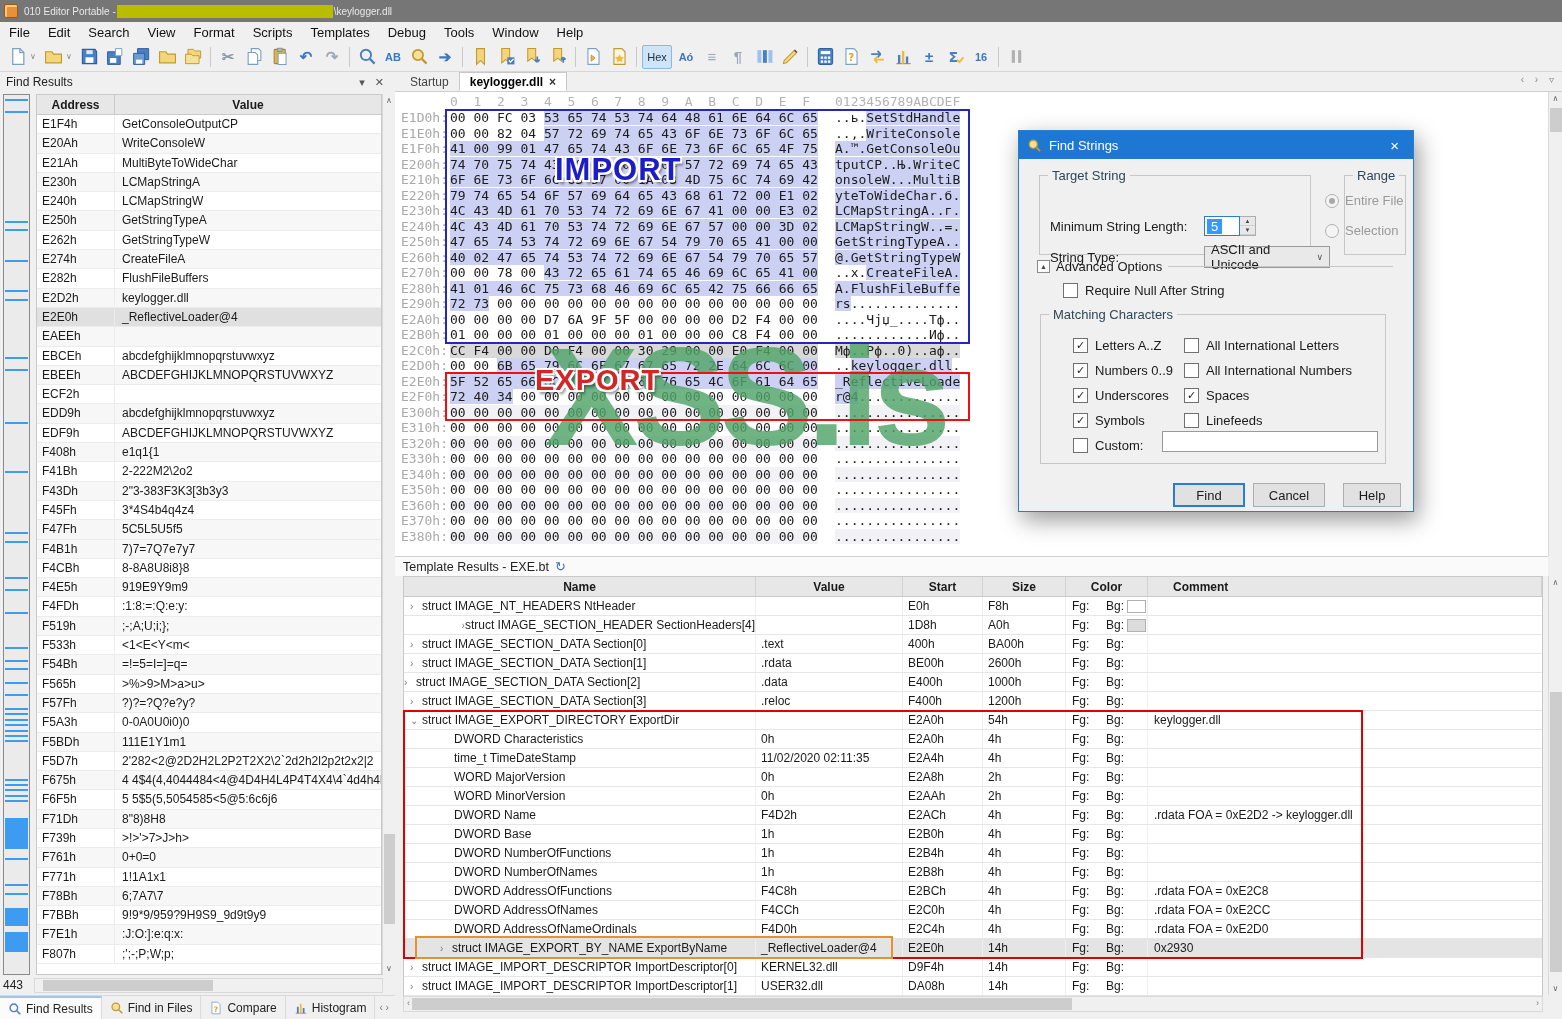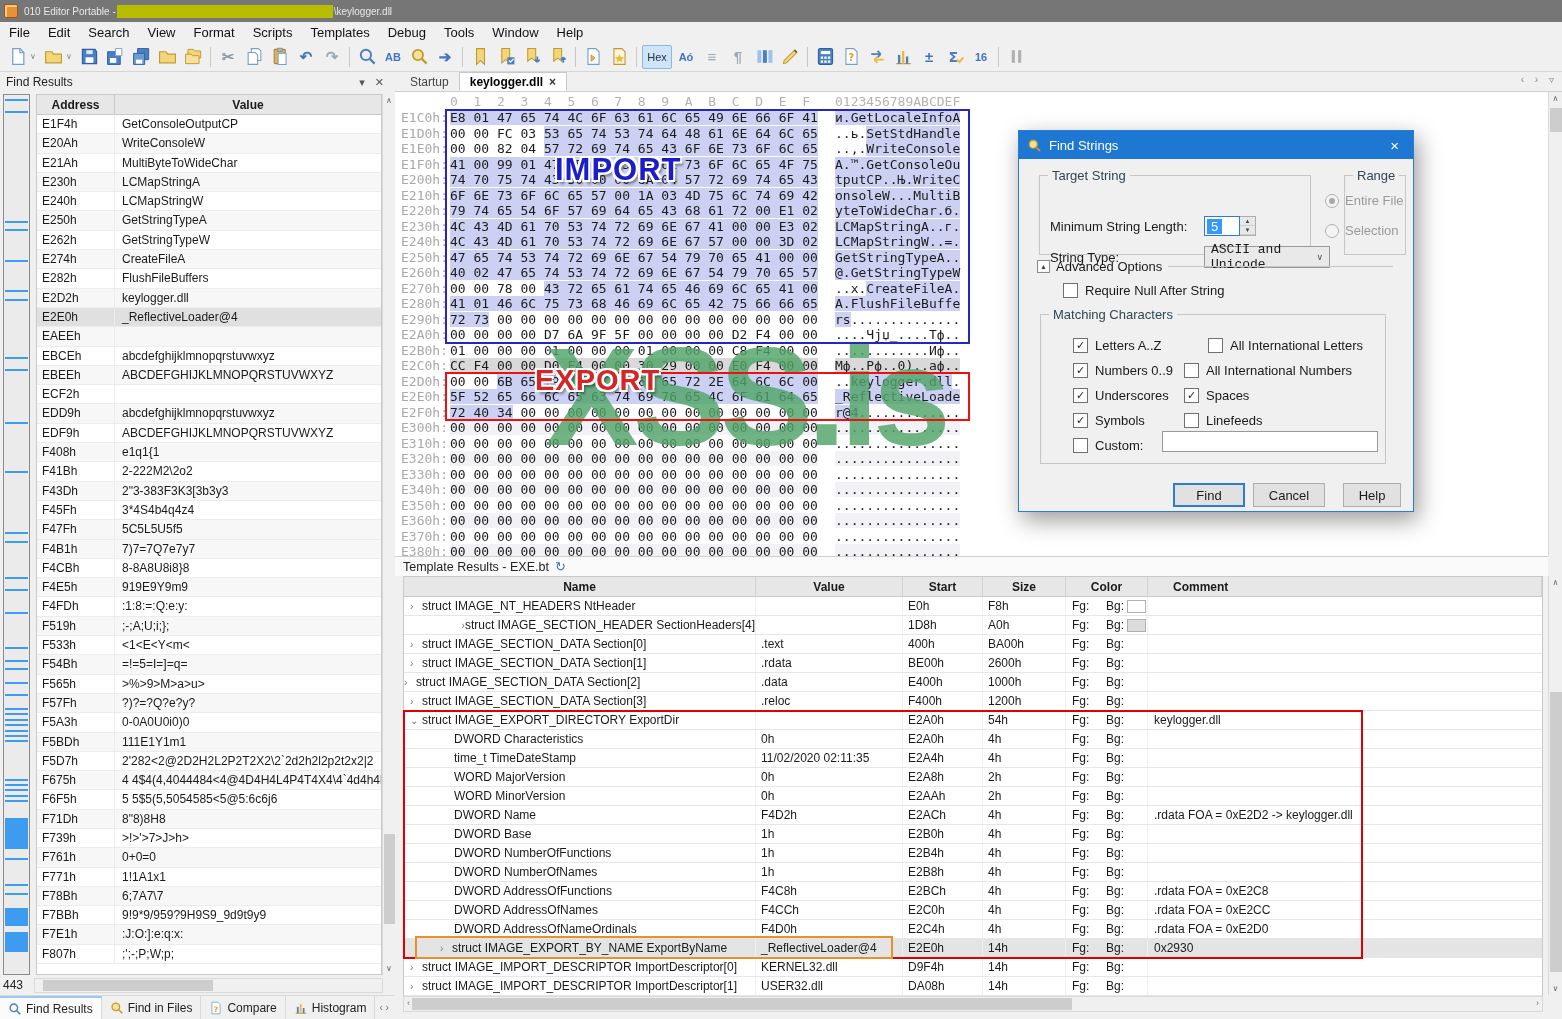--- a/index.html
+++ b/index.html
@@ -142,21 +142,21 @@
   .group { position:absolute; border:1px solid #c6c6c6; }
   .group-lab { position:absolute; top:-8px; left:8px; background:#f0f0f0; padding:0 4px; color:#2e4756; }
   .dlg-lab { position:absolute; color:#1a1a1a; }
   .spin { position:absolute; width:36px; height:20px; background:#fff; border:1px solid #2b7cd3; display:flex; align-items:center; }
   .spin .v { background:#3399ff; color:#fff; padding:0 4px; margin-left:2px; }
   .spin-btns { position:absolute; width:16px; height:20px; border:1px solid #adadad; border-left:none;
     display:flex; flex-direction:column; background:#e8e8e8; font-size:6px; color:#444; }
   .spin-btns div { flex:1; display:flex; align-items:center; justify-content:center; border-bottom:1px solid #cfcfcf; }
   .combo { position:absolute; height:22px; background:#e9e9e9; border:1px solid #999; display:flex; align-items:center;
     padding:0 6px; }
-  .combo .cv { flex:1;font-family:Liberation Mono, monospace; }
+  .combo .cv { flex:1; }
   .combo .ca { color:#555; font-size:9px; margin-left:6px; }
   .radio { position:absolute; display:flex; align-items:center; gap:6px; color:#9a9a9a; }
   .rdot { width:14px; height:14px; border-radius:50%; border:1px solid #b0b0b0; background:#f4f4f4; position:relative; }
   .rdot.on::after { content:""; position:absolute; left:3px; top:3px; width:6px; height:6px; border-radius:50%; background:#a9a9a9; }
   .adv-row { position:absolute; display:flex; align-items:center; gap:6px; width:356px; }
   .adv-box { width:13px; height:13px; border:1px solid #8a8a8a; background:#fbfbfb; font-size:7px; color:#444;
     display:flex; align-items:center; justify-content:center; }
   .adv-rule { flex:1; height:1px; background:#c6c6c6; }
   .chk { display:flex; align-items:flex-start; gap:7px; position:absolute;padding-left:20px; }
   .cbox { width:15px; height:15px; border:1px solid #707070; background:#fff; font-size:11px; color:#222;
@@ -736,21 +736,20 @@
         <span>keylogger.dll</span>
         <span class="close-x">×</span>
       </div>
       <div class="tabbar-ctrls">‹ › ▿</div>
     </div>
 
     <div class="hex-area">
       <div class="hx-head" style="left:55px">0  1  2  3  4  5  6  7  8  9  A  B  C  D  E  F</div>
       <div class="hx-head" style="left:440px">0123456789ABCDEF</div>
       <div class="hx-rows" id="hx-rows">
-          <div class="hx-row"><span class="hx-addr">E1C0h:</span><span class="hx-hex"><span class="hl">E8 01 47 65 74 4C 6F 63 61 6C 65 49 6E 66 6F 41</span></span><span class="hx-ascii"><span class="hl">и.GetLocaleInfoA</span></span></div>
           <div class="hx-row"><span class="hx-addr">E1D0h:</span><span class="hx-hex"><span>00 00 FC 03 </span><span class="hl">53 65 74 53 74 64 48 61 6E 64 6C 65</span></span><span class="hx-ascii"><span>..ь.</span><span class="hl">SetStdHandle</span></span></div>
           <div class="hx-row"><span class="hx-addr">E1E0h:</span><span class="hx-hex"><span>00 00 82 04 </span><span class="hl">57 72 69 74 65 43 6F 6E 73 6F 6C 65</span></span><span class="hx-ascii"><span>..‚.</span><span class="hl">WriteConsole</span></span></div>
           <div class="hx-row"><span class="hx-addr">E1F0h:</span><span class="hx-hex"><span class="hl">41 00 99 01 47 65 74 43 6F 6E 73 6F 6C 65 4F 75</span></span><span class="hx-ascii"><span class="hl">A.™.GetConsoleOu</span></span></div>
           <div class="hx-row"><span class="hx-addr">E200h:</span><span class="hx-hex"><span class="hl">74 70 75 74 43 50 00 00 8A 04 57 72 69 74 65 43</span></span><span class="hx-ascii"><span class="hl">tputCP..Њ.WriteC</span></span></div>
           <div class="hx-row"><span class="hx-addr">E210h:</span><span class="hx-hex"><span class="hl">6F 6E 73 6F 6C 65 57 00 1A 03 4D 75 6C 74 69 42</span></span><span class="hx-ascii"><span class="hl">onsoleW...MultiB</span></span></div>
           <div class="hx-row"><span class="hx-addr">E220h:</span><span class="hx-hex"><span class="hl">79 74 65 54 6F 57 69 64 65 43 68 61 72 00 E1 02</span></span><span class="hx-ascii"><span class="hl">yteToWideChar.б.</span></span></div>
           <div class="hx-row"><span class="hx-addr">E230h:</span><span class="hx-hex"><span class="hl">4C 43 4D 61 70 53 74 72 69 6E 67 41 00 00 E3 02</span></span><span class="hx-ascii"><span class="hl">LCMapStringA..г.</span></span></div>
           <div class="hx-row"><span class="hx-addr">E240h:</span><span class="hx-hex"><span class="hl">4C 43 4D 61 70 53 74 72 69 6E 67 57 00 00 3D 02</span></span><span class="hx-ascii"><span class="hl">LCMapStringW..=.</span></span></div>
           <div class="hx-row"><span class="hx-addr">E250h:</span><span class="hx-hex"><span class="hl">47 65 74 53 74 72 69 6E 67 54 79 70 65 41 00 00</span></span><span class="hx-ascii"><span class="hl">GetStringTypeA..</span></span></div>
           <div class="hx-row"><span class="hx-addr">E260h:</span><span class="hx-hex"><span class="hl">40 02 47 65 74 53 74 72 69 6E 67 54 79 70 65 57</span></span><span class="hx-ascii"><span class="hl">@.GetStringTypeW</span></span></div>
@@ -1123,21 +1122,21 @@
         <span>Underscores</span>
       </div>
       <div class="chk" style="left: 34px; top: 282px;">
         <span class="cbox">✓</span>
         <span>Symbols</span>
       </div>
       <div class="chk" style="left: 34px; top: 307px;">
         <span class="cbox"></span>
         <span>Custom:</span>
       </div>
-      <div class="chk" style="left: 145px; top: 207px; margin-left: 24px;">
+      <div class="chk" style="left: 145px; top: 207px;">
         <span class="cbox"></span>
         <span>All International Letters</span>
       </div>
       <div class="chk" style="left: 145px; top: 232px;">
         <span class="cbox"></span>
         <span>All International Numbers</span>
       </div>
       <div class="chk" style="left: 145px; top: 257px;">
         <span class="cbox">✓</span>
         <span>Spaces</span>

